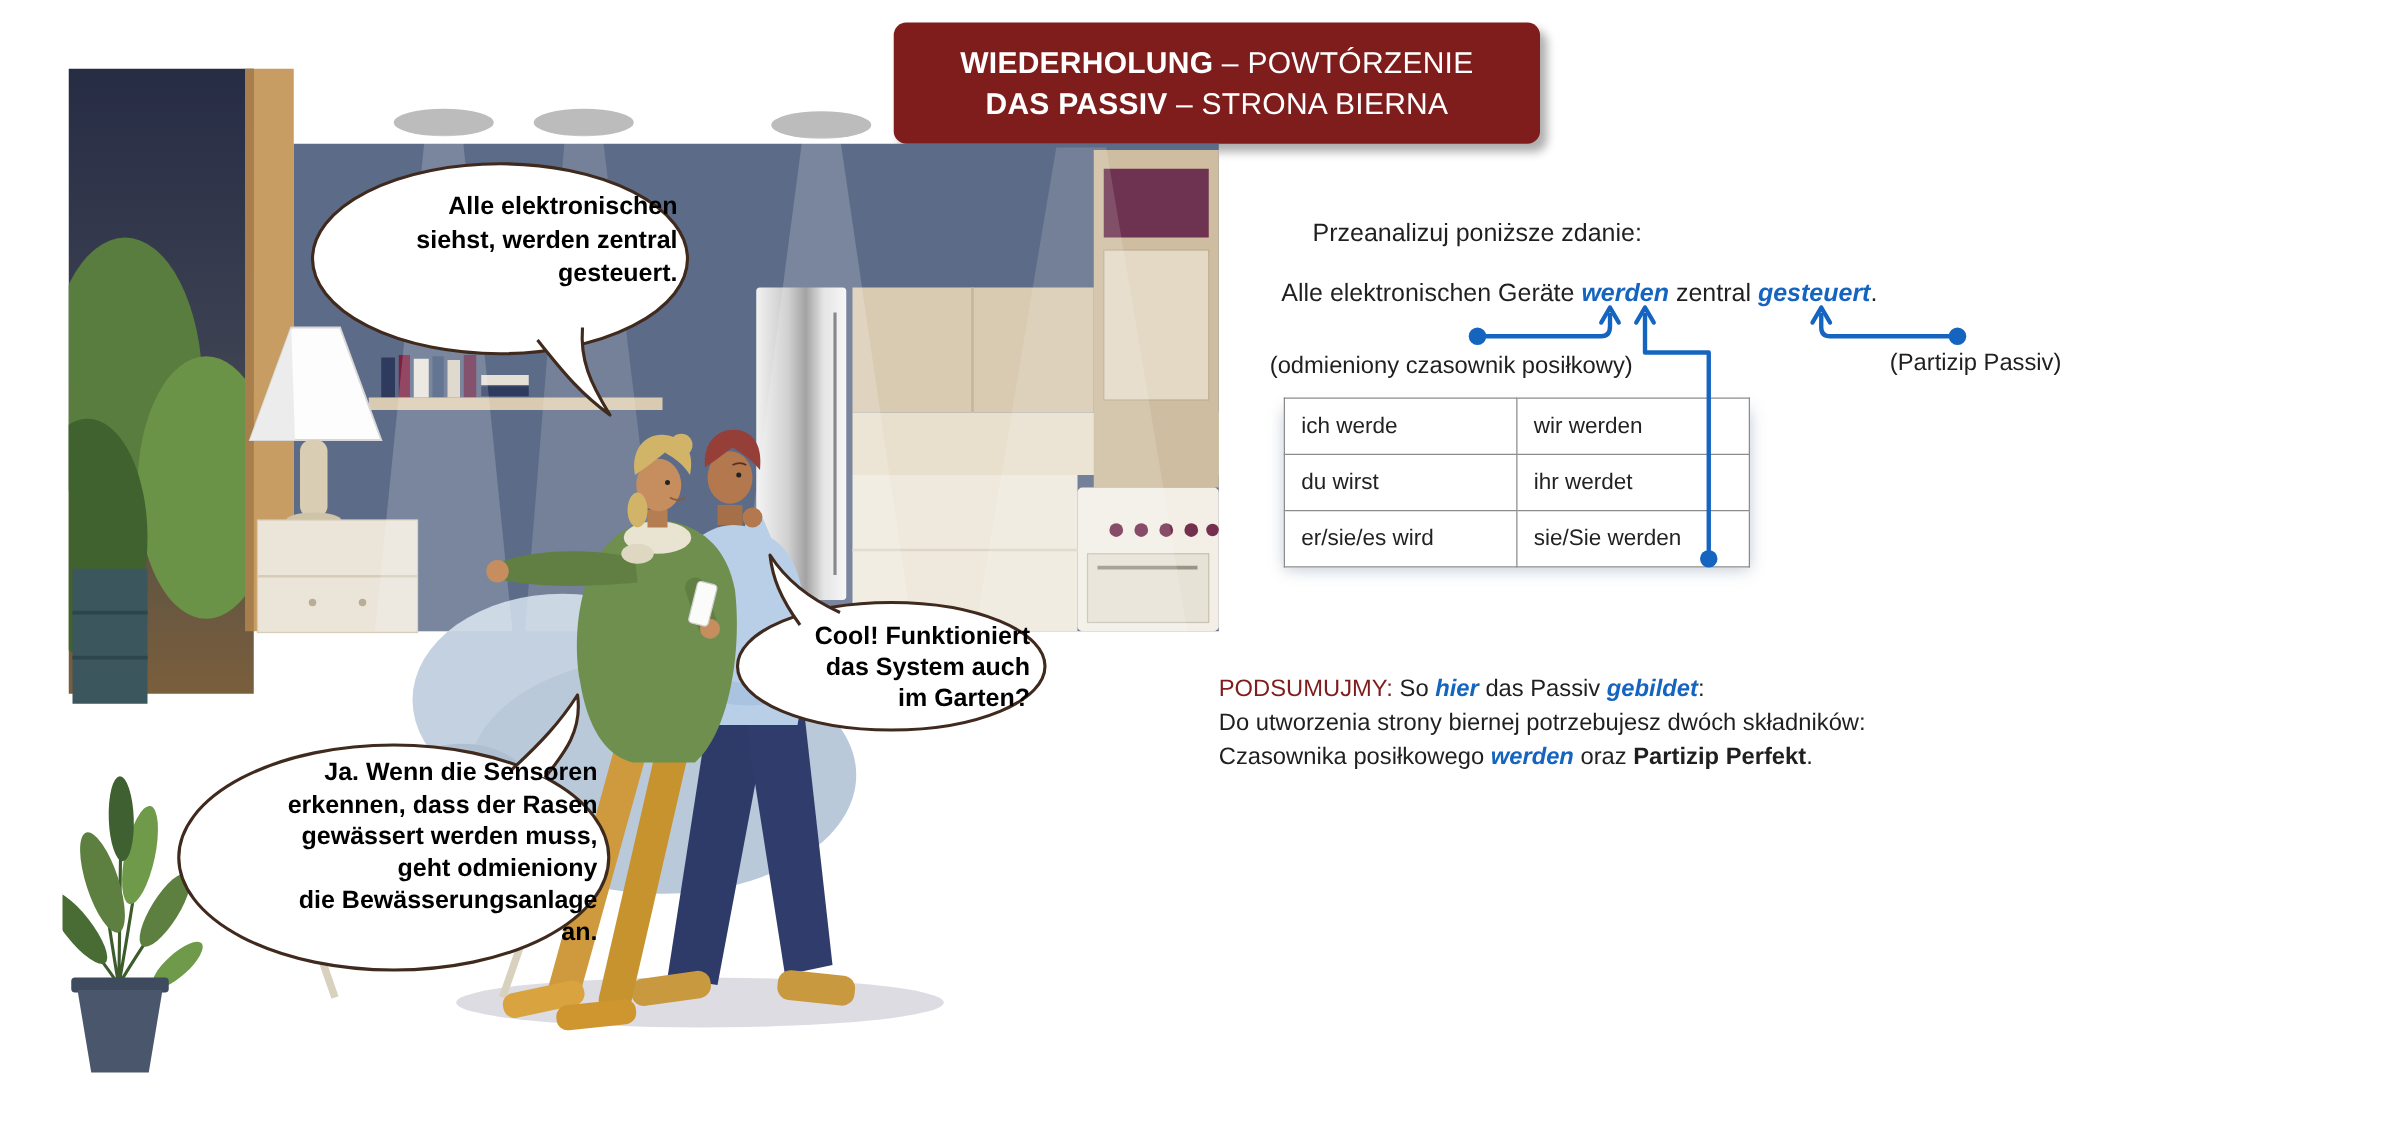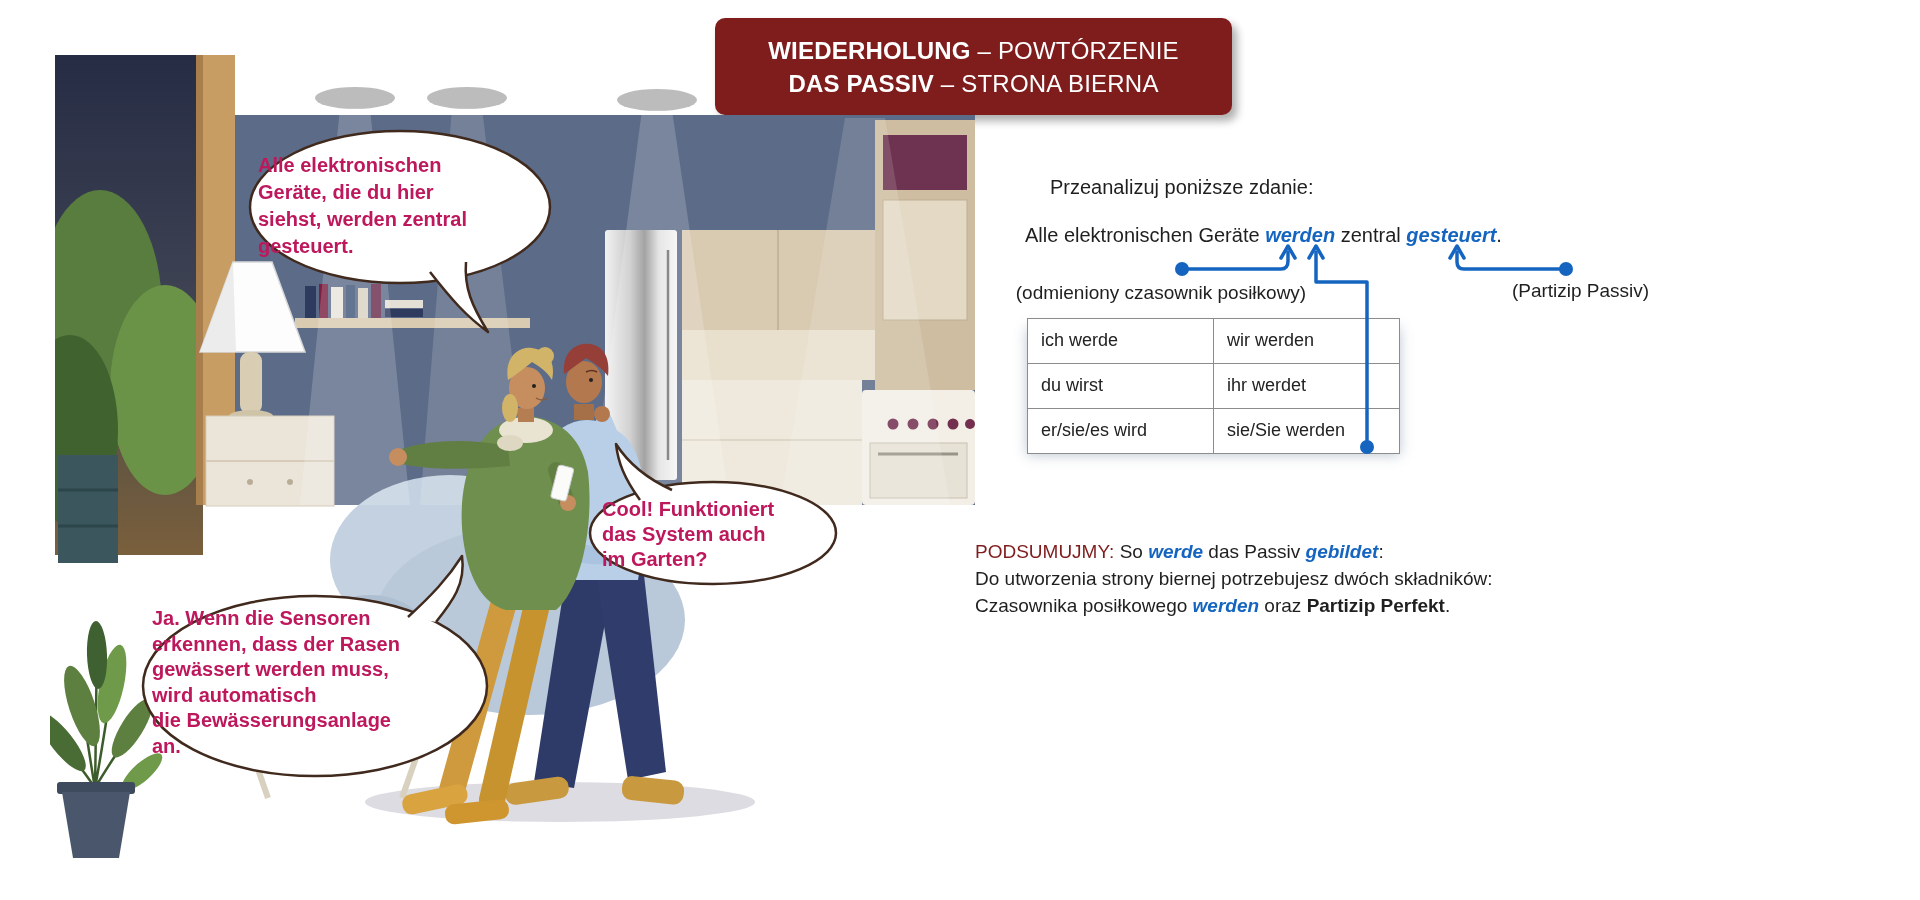--- a/index.html
+++ b/index.html
@@ -24,21 +24,21 @@
             box-shadow:0 6px 12px rgba(70,95,125,0.35);
             display:flex;align-items:center;justify-content:center;}
   table.conj{border-collapse:collapse;background:#ffffff;}
   table.conj td{border:1px solid #8c8c8c;width:172px;height:44px;
                 font-size:18px;color:#222;padding:0 0 0 13px;}
   
   .summary{left:975px;top:538px;font-size:19px;line-height:27px;}
   .mag{color:#7f1d1d;font-weight:normal;}
   .bld{font-weight:bold;}
   
-  .bubble-text{text-align:left;font-weight:600;color:#be185d;z-index:3;}
+  .bubble-text{text-align:right;font-weight:600;color:#000000;z-index:3;}
   .bt1{left:258px;top:152px;width:284px;font-size:20px;line-height:27px;}
   .bt2{left:602px;top:497px;width:222px;font-size:20px;line-height:25px;}
   .bt3{left:152px;top:606px;width:326px;font-size:20px;line-height:25.5px;}
   svg{display:block;}
   .scene{left:50px;top:48px;z-index:1;}
   .diagram{left:1140px;top:238px;z-index:4;pointer-events:none;}
 </style>
 </head>
 <body>
 
@@ -235,34 +235,33 @@
     <path d="M430,272 C452,300 466,316 488,332 C472,306 464,288 466,262" stroke-linejoin="round"></path>
     <ellipse cx="713" cy="533" rx="123" ry="51"></ellipse>
     <path d="M640,500 C624,478 618,462 616,444 C630,466 650,480 672,490" stroke-linejoin="round"></path>
     <ellipse cx="315" cy="686" rx="172" ry="90"></ellipse>
     <path d="M408,617 C432,595 448,578 462,556 C466,584 452,602 436,622" stroke-linejoin="round"></path>
   </g>
 </svg>
 
 <div class="abs bubble-text bt1">
   <div>Alle elektronischen</div>
-  <div>Geräte, die du hier</div>
   <div>siehst, werden zentral</div>
   <div>gesteuert.</div>
 </div>
 <div class="abs bubble-text bt2">
   <div>Cool! Funktioniert</div>
   <div>das System auch</div>
   <div>im Garten?</div>
 </div>
 <div class="abs bubble-text bt3">
   <div>Ja. Wenn die Sensoren</div>
   <div>erkennen, dass der Rasen</div>
   <div>gewässert werden muss,</div>
-  <div>wird automatisch</div>
+  <div>geht odmieniony</div>
   <div>die Bewässerungsanlage</div>
   <div>an.</div>
 </div>
 
 <div class="abs banner">
   <div><span class="b">WIEDERHOLUNG</span><span> – POWTÓRZENIE</span></div>
   <div><span class="b">DAS PASSIV</span><span> – STRONA BIERNA</span></div>
 </div>
 
 <div class="abs intro">Przeanalizuj poniższe zdanie:</div>
@@ -301,16 +300,16 @@
     <path d="M1450,258 L1457,246 L1464,258"></path>
   </g>
   <g fill="#1565c0">
     <circle cx="1182" cy="269" r="7"></circle>
     <circle cx="1566" cy="269" r="7"></circle>
     <circle cx="1367" cy="447" r="7"></circle>
   </g>
 </svg>
 
 <div class="abs summary">
-  <div><span class="mag">PODSUMUJMY:</span><span> So </span><span class="hl">werde</span><span> das Passiv </span><span class="hl">gebildet</span><span>:</span></div>
+  <div><span class="mag">PODSUMUJMY:</span><span> So </span><span class="hl">hier</span><span> das Passiv </span><span class="hl">gebildet</span><span>:</span></div>
   <div>Do utworzenia strony biernej potrzebujesz dwóch składników:</div>
   <div><span>Czasownika posiłkowego </span><span class="hl">werden</span><span> oraz </span><span class="bld">Partizip Perfekt</span><span>.</span></div>
 </div>
 
 </body></html>

